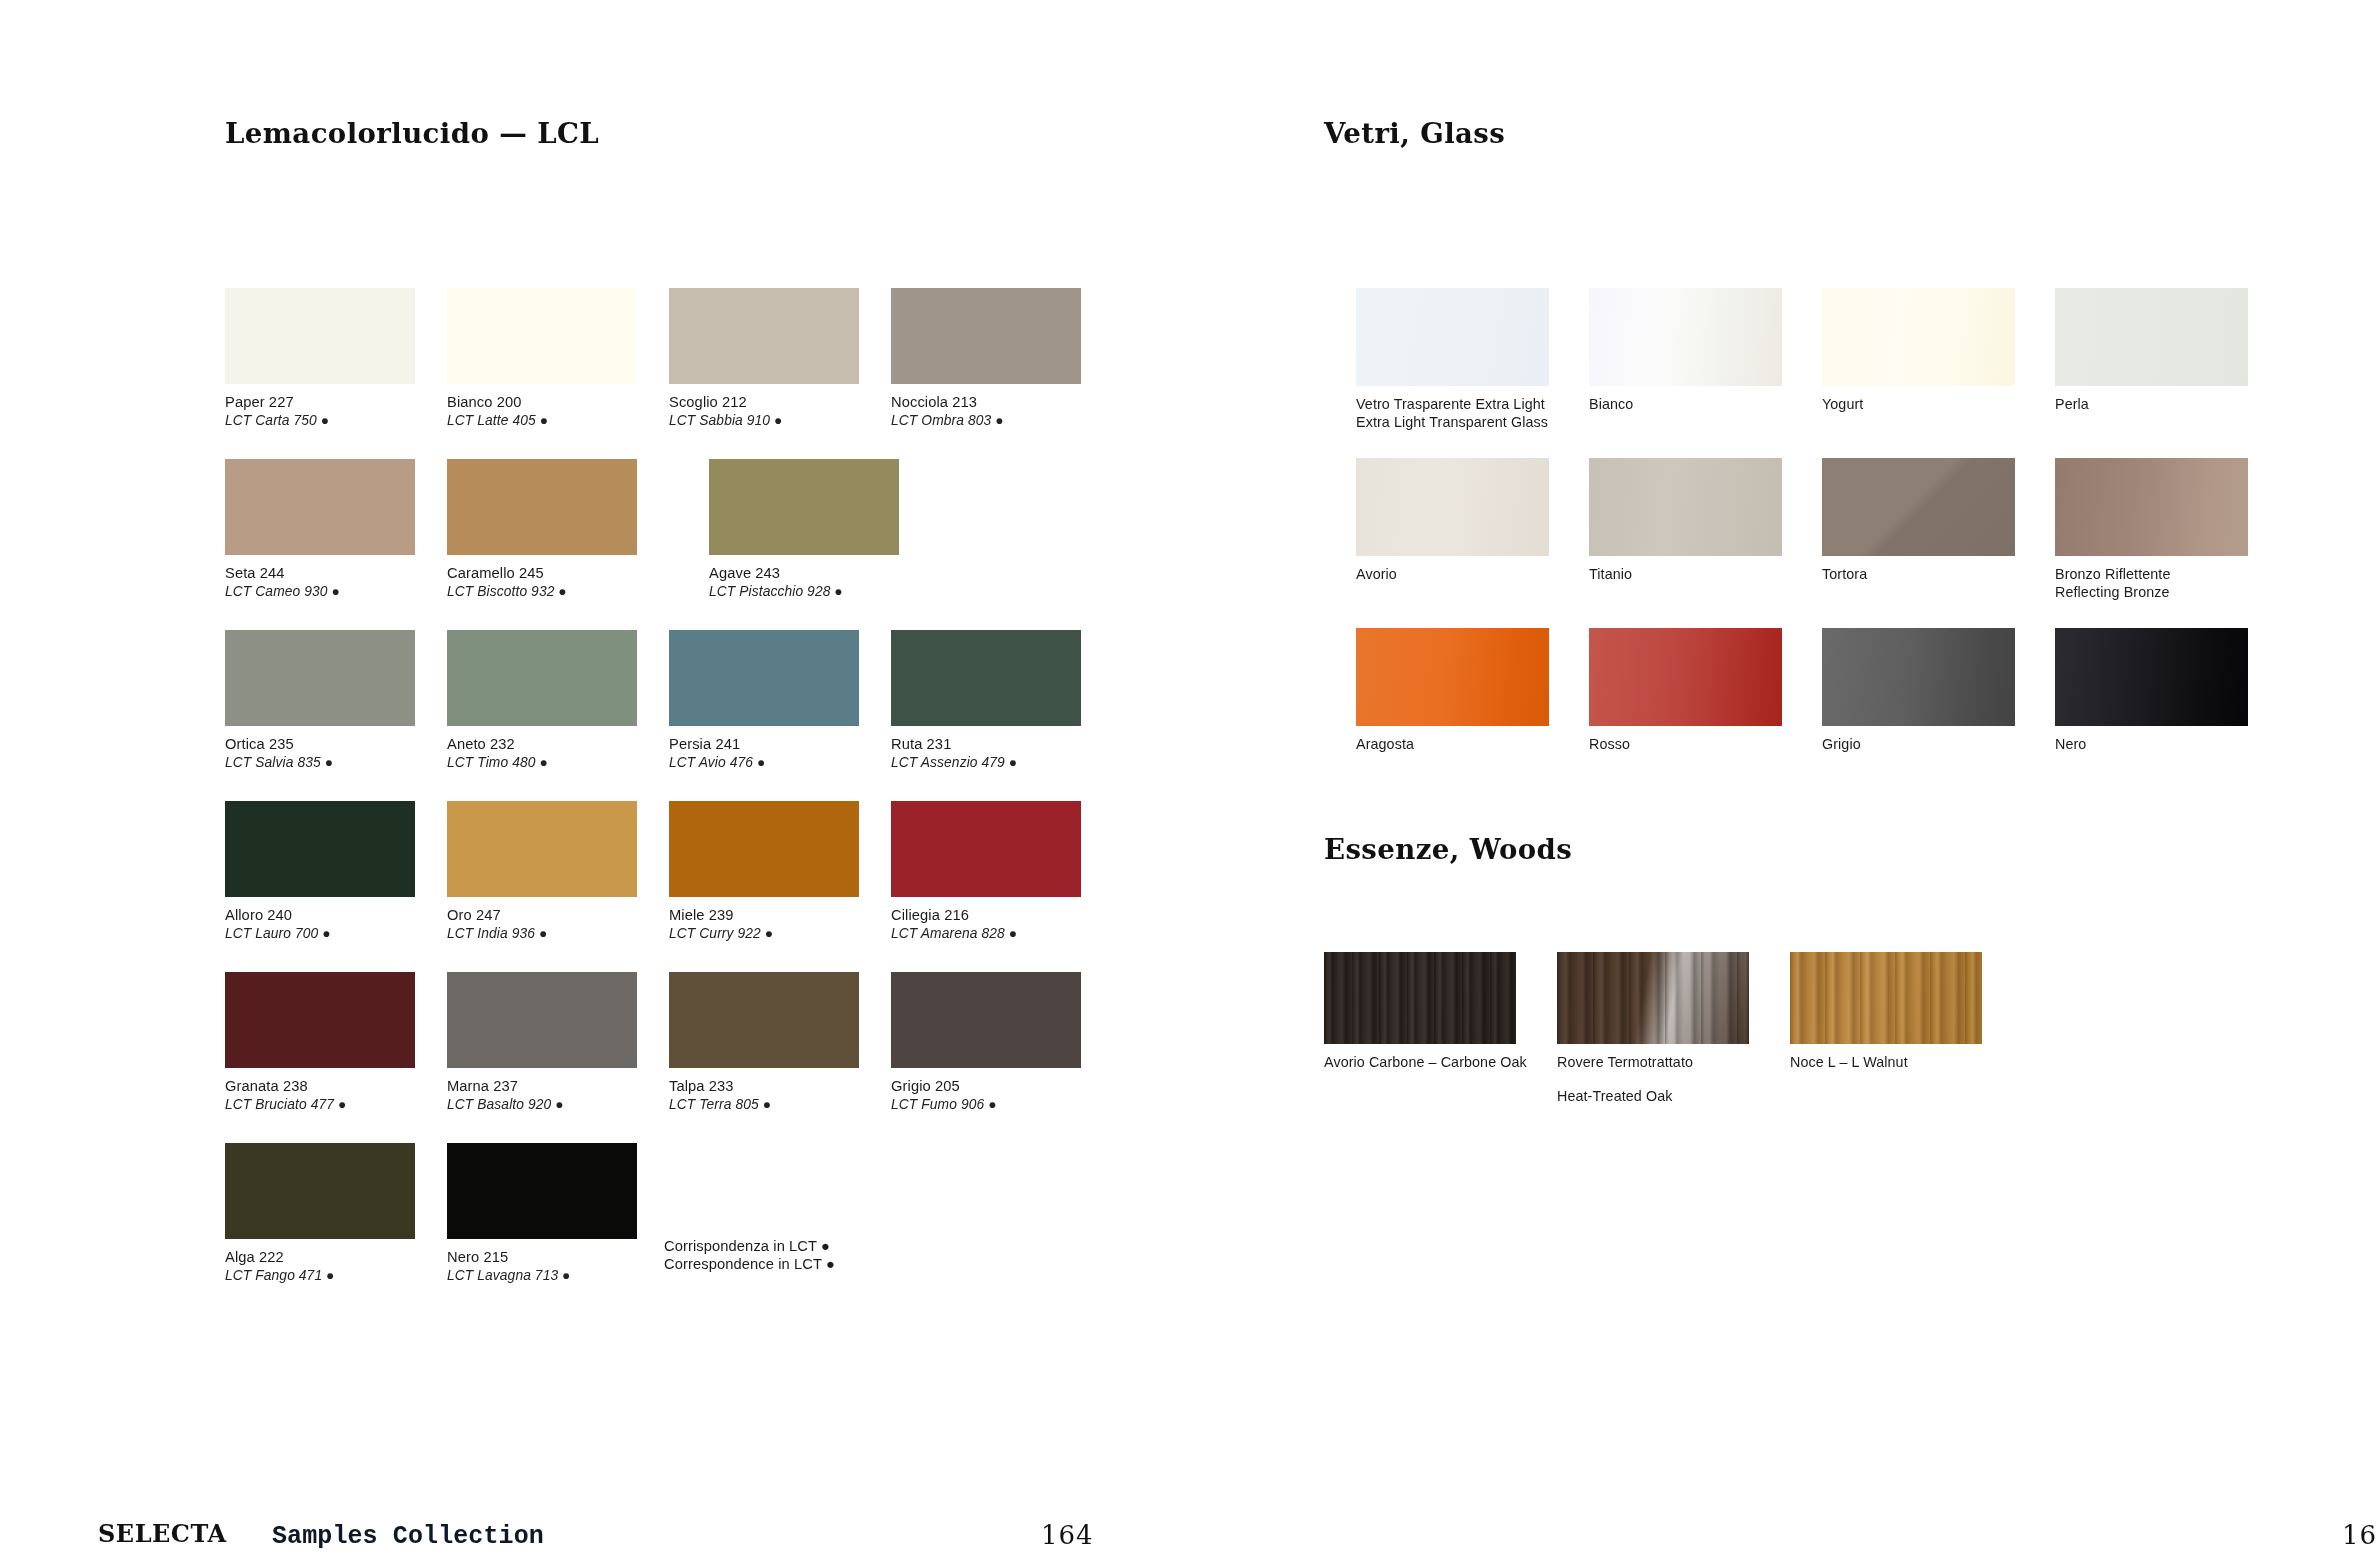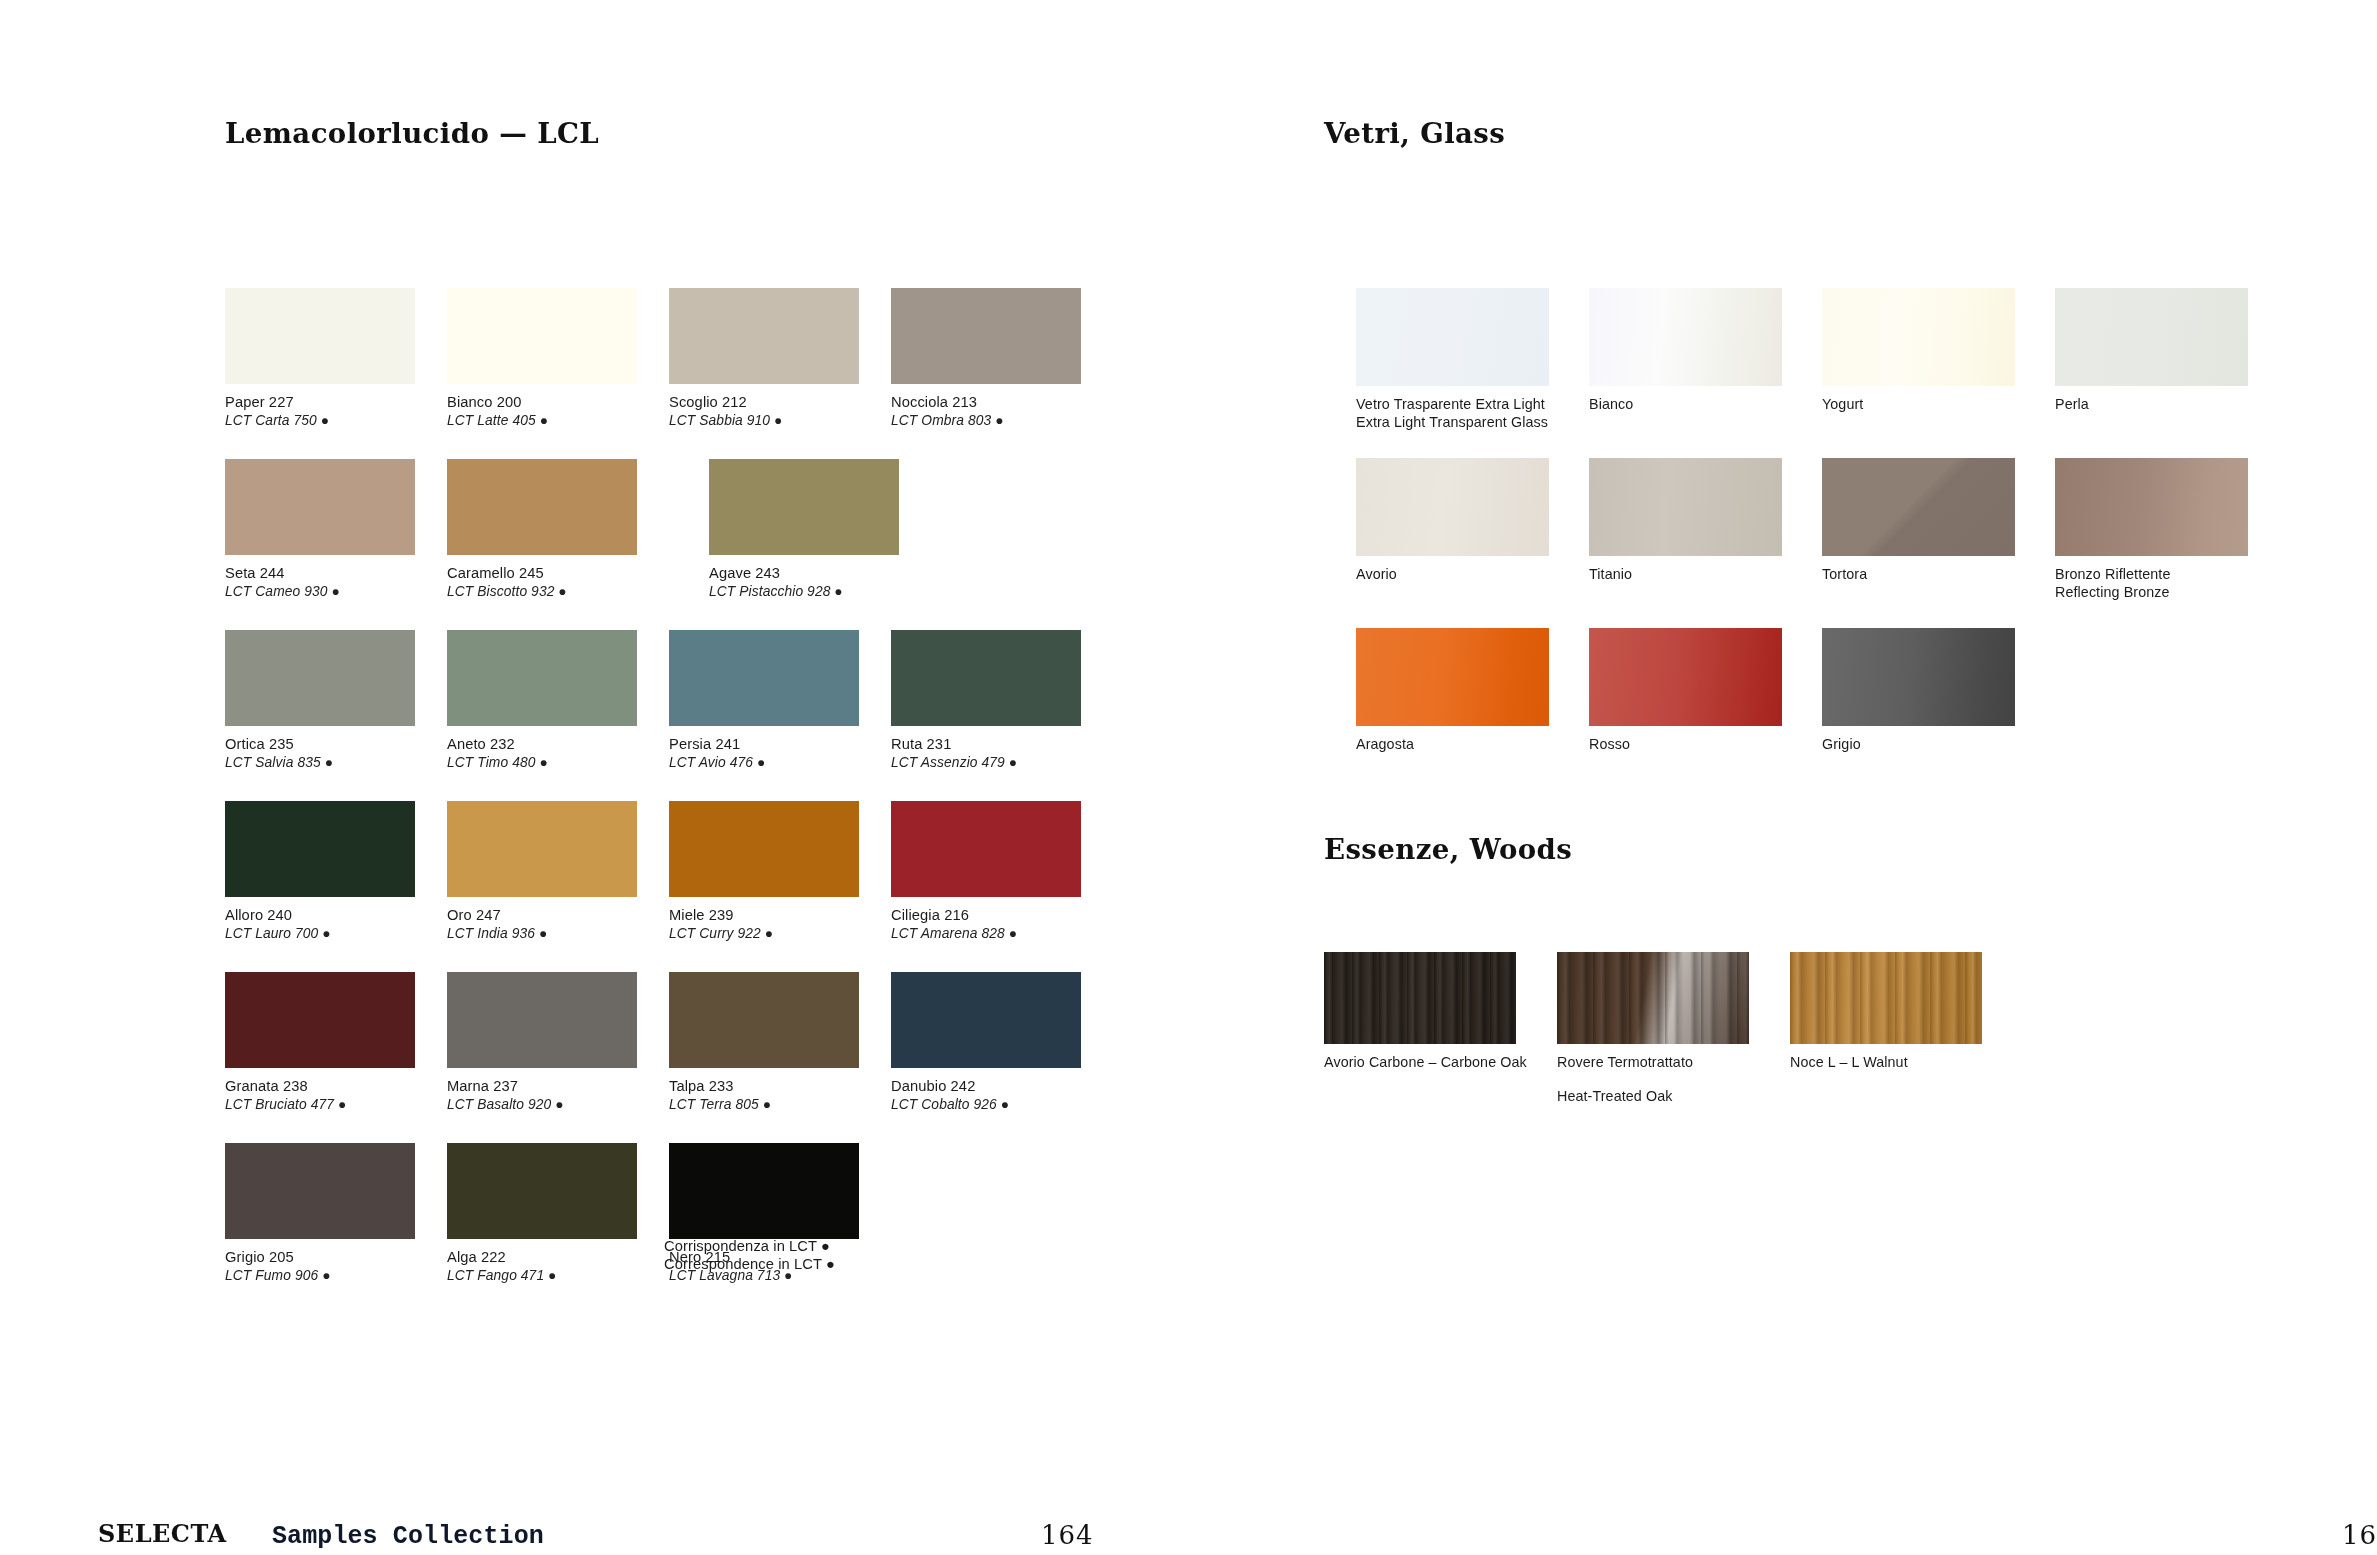--- a/index.html
+++ b/index.html
@@ -191,25 +191,20 @@
         <div class="swatch" style="background: rgb(108, 104, 99);"></div>
         <div class="cap">Marna 237</div>
         <div class="sub">LCT Basalto 920 ●</div>
       </div>
       <div class="cell" style="width: 222px; height: 171px;">
         <div class="swatch" style="background: rgb(96, 80, 58);"></div>
         <div class="cap">Talpa 233</div>
         <div class="sub">LCT Terra 805 ●</div>
       </div>
       <div class="cell" style="width: 222px; height: 171px;">
-        <div class="swatch" style="background: rgb(38, 58, 73);"></div>
-        <div class="cap">Danubio 242</div>
-        <div class="sub">LCT Cobalto 926 ●</div>
-      </div>
-      <div class="cell" style="width: 222px; height: 171px;">
         <div class="swatch" style="background: rgb(78, 69, 66);"></div>
         <div class="cap">Grigio 205</div>
         <div class="sub">LCT Fumo 906 ●</div>
       </div>
       <div class="cell" style="width: 222px; height: 171px;">
         <div class="swatch" style="background: rgb(57, 56, 35);"></div>
         <div class="cap">Alga 222</div>
         <div class="sub">LCT Fango 471 ●</div>
       </div>
       <div class="cell" style="width: 222px; height: 171px;">
@@ -270,20 +265,24 @@
         <div class="swatch swatch-glass" style="background: linear-gradient(95deg, rgb(232, 118, 44) 0%, rgb(234, 111, 34) 45%, rgb(224, 95, 12) 80%, rgb(217, 90, 8) 100%);"></div>
         <div class="cap cap-2">Aragosta</div>
       </div>
       <div class="cell" style="width: 233px; height: 170px;">
         <div class="swatch swatch-glass" style="background: linear-gradient(95deg, rgb(196, 86, 76) 0%, rgb(189, 71, 64) 45%, rgb(174, 47, 39) 82%, rgb(165, 36, 29) 100%);"></div>
         <div class="cap cap-2">Rosso</div>
       </div>
       <div class="cell" style="width: 233px; height: 170px;">
         <div class="swatch swatch-glass" style="background: linear-gradient(95deg, rgb(106, 106, 106) 0%, rgb(94, 94, 94) 45%, rgb(74, 74, 74) 82%, rgb(67, 67, 67) 100%);"></div>
         <div class="cap cap-2">Grigio</div>
+      </div>
+      <div class="cell" style="width: 233px; height: 170px;">
+        <div class="swatch swatch-glass" style="background: linear-gradient(95deg, rgb(43, 43, 49) 0%, rgb(30, 30, 34) 40%, rgb(13, 13, 15) 78%, rgb(6, 6, 8) 100%);"></div>
+        <div class="cap cap-2">Nero</div>
       </div>
     </div>
 
   <div class="section-title" style="position:absolute; left:135px; top:833px;">Essenze, Woods</div>
 
   <div class="grid" id="essenze-grid" style="left:135px; top:952px; width:951px;">
       <div class="cell" style="width: 233px; height: 170px;">
         <div class="swatch swatch-wood" style="background: linear-gradient(100deg, rgb(46, 39, 34) 0%, rgb(52, 44, 38) 50%, rgb(42, 35, 30) 100%);">
           <div class="woodgrain" style="background: repeating-linear-gradient(90deg, rgba(0, 0, 0, 0.42) 0px, rgba(0, 0, 0, 0) 2.9px, rgba(255, 255, 255, 0.05) 5.7px, rgba(0, 0, 0, 0.3) 8.6px, rgba(0, 0, 0, 0) 13.3px, rgba(255, 255, 255, 0.04) 18px, rgba(0, 0, 0, 0.38) 22px, rgba(0, 0, 0, 0) 27.6px);"></div>
         </div>

